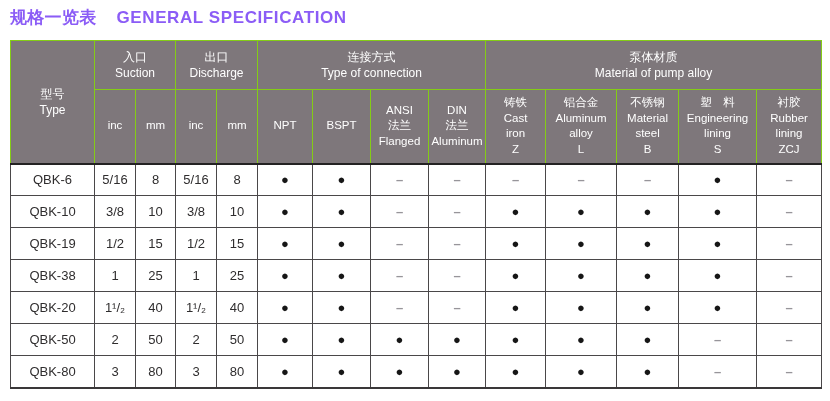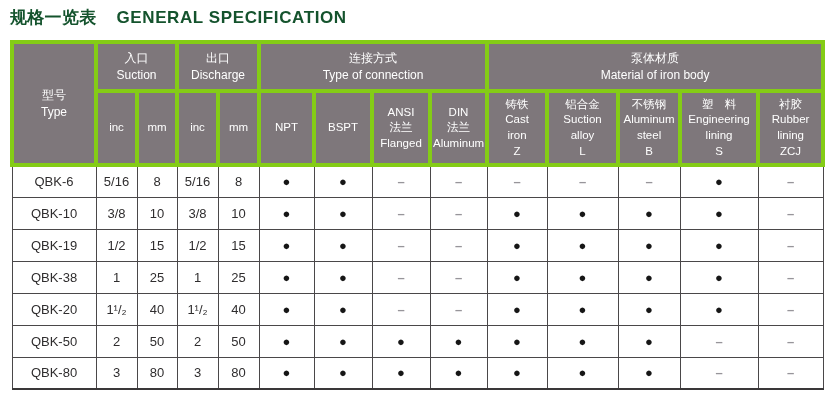--- a/index.html
+++ b/index.html
@@ -9,21 +9,21 @@
     background: #ffffff;
     overflow: hidden;
     font-family: "Liberation Sans", sans-serif;
   }
   .page { padding: 4px 8px 0 10px; }
 
   .title {
     margin: 2px 0 11px 0;
     font-size: 17px;
     font-weight: bold;
-    color: #14532d;
+    color: #8b5cf6;
     letter-spacing: 0.3px;
     white-space: nowrap;
   }
   .title .title-cn { margin-right: 20px; }
   .title .title-en { letter-spacing: 0.6px; }
 
   table.spec {
     border-collapse: collapse;
     table-layout: fixed;
     width: 812px;
@@ -31,21 +31,21 @@
     border-bottom: 2px solid #3a3839;
   }
   thead th {
     background: #7e777b;
     color: #ffffff;
     font-weight: normal;
     font-size: 11.5px;
     line-height: 1.35;
     text-align: center;
     vertical-align: middle;
-    border: 4px solid #84cc16;
+    border: 1px solid #84cc16;
     white-space: pre-line;
     padding: 2px 1px;
   }
   thead { border-bottom: 2px solid #242223; }
   tr.group-row th { height: 49px; font-size: 12px; }
   tr.sub-row th   { height: 74px; }
 
   tbody td {
     border: 1px solid #4a4749;
     height: 32px;
@@ -86,45 +86,45 @@
       <tr class="group-row">
         <th rowspan="2">型号
 Type</th>
         <th colspan="2">入口
 Suction</th>
         <th colspan="2">出口
 Discharge</th>
         <th colspan="4">连接方式
 Type of connection</th>
         <th colspan="5">泵体材质
-Material of iron body</th>
+Material of pump alloy</th>
       </tr>
       <tr class="sub-row">
         <th>inc</th>
         <th>mm</th>
         <th>inc</th>
         <th>mm</th>
         <th>NPT</th>
         <th>BSPT</th>
         <th>ANSI
 法兰
 Flanged</th>
         <th>DIN
 法兰
 Aluminum</th>
         <th>铸铁
 Cast
 iron
 Z</th>
         <th>铝合金
-Suction
+Aluminum
 alloy
 L</th>
         <th>不锈钢
-Aluminum
+Material
 steel
 B</th>
         <th>塑　料
 Engineering
 lining
 S</th>
         <th>衬胶
 Rubber
 lining
 ZCJ</th>

